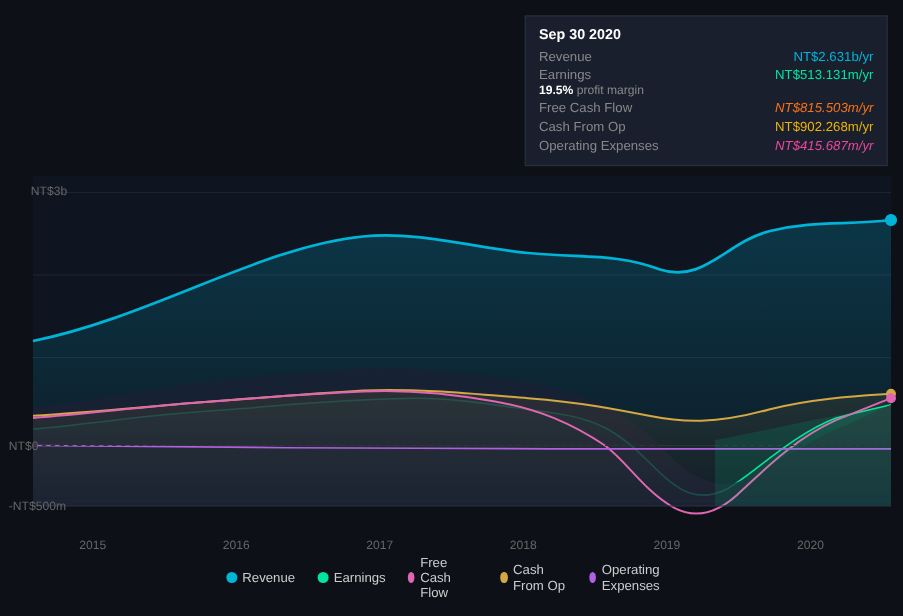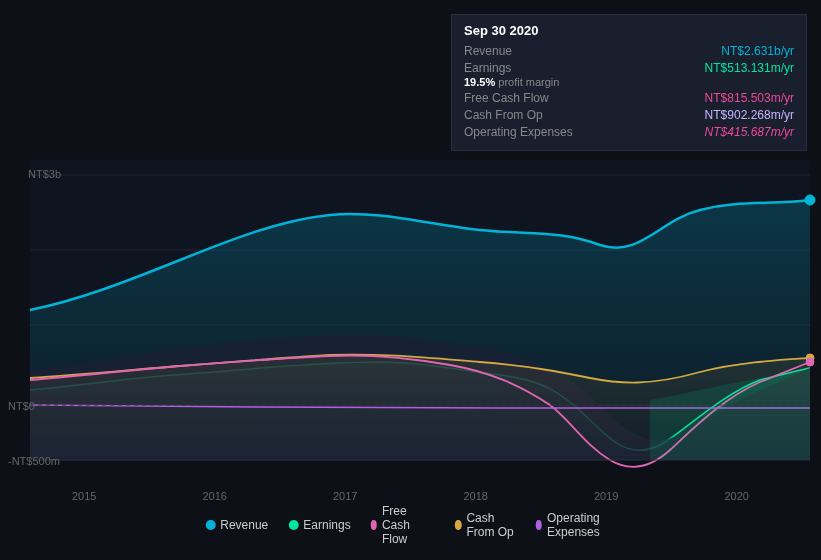--- a/index.html
+++ b/index.html
@@ -21,21 +21,21 @@
     }
 
     
     .info-box {
       position: absolute;
       top: 14px;
       right: 14px;
       background: #1a1f2e;
       border: 1px solid #2a2f3e;
       padding: 8px 12px;
-      width: 356px;
+      width: 330px;
       z-index: 10;
       margin-left: 47px;
     }
 
     .info-box-title {
       color: #ffffff;
       font-size: 13px;
       font-weight: bold;
       margin-bottom: 6px;
     }
@@ -53,22 +53,22 @@
       min-width: 120px;
     }
 
     .info-value {
       text-align: left;
       color: #fff;
     }
 
     .info-value.cyan { color: #00b4d8; }
     .info-value.green { color: #00e5a0; padding-left: 16px; }
-    .info-value.free-cash { color: #ec4899; }
-    .info-value.cash-from-op { color: #c4b5fd; }
+    .info-value.free-cash { color: #f97316; font-style: italic; }
+    .info-value.cash-from-op { color: #eab308; }
     .info-value.op-expenses { color: #ec4899; font-style: italic; }
 
     .profit-margin-row {
       font-size: 11px;
       color: #888;
       margin-top: -2px;
       margin-bottom: 3px;
       padding-left: 0;
     }
     .profit-margin-row span.bold {

